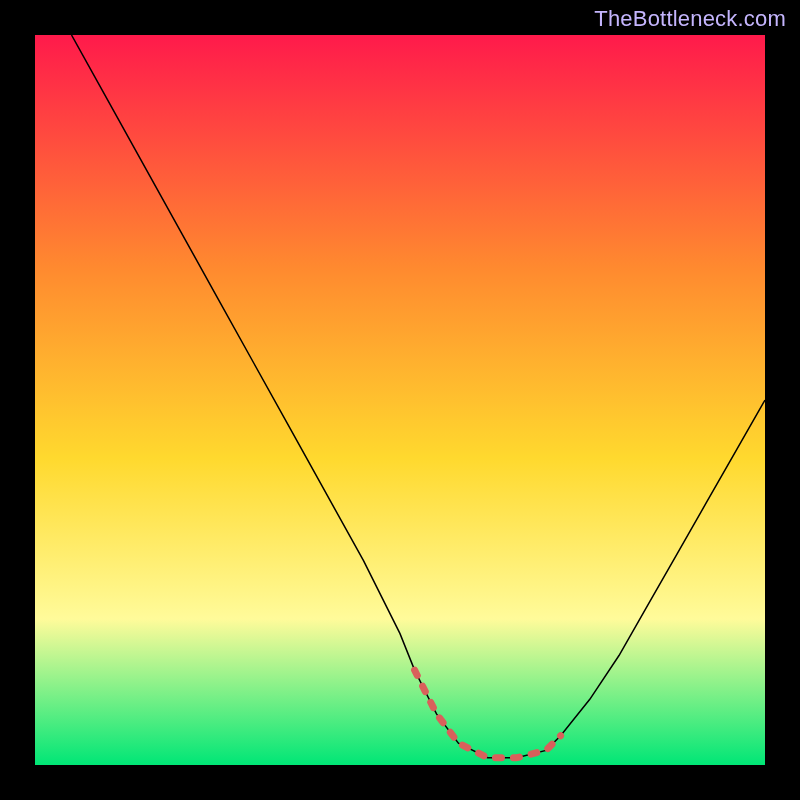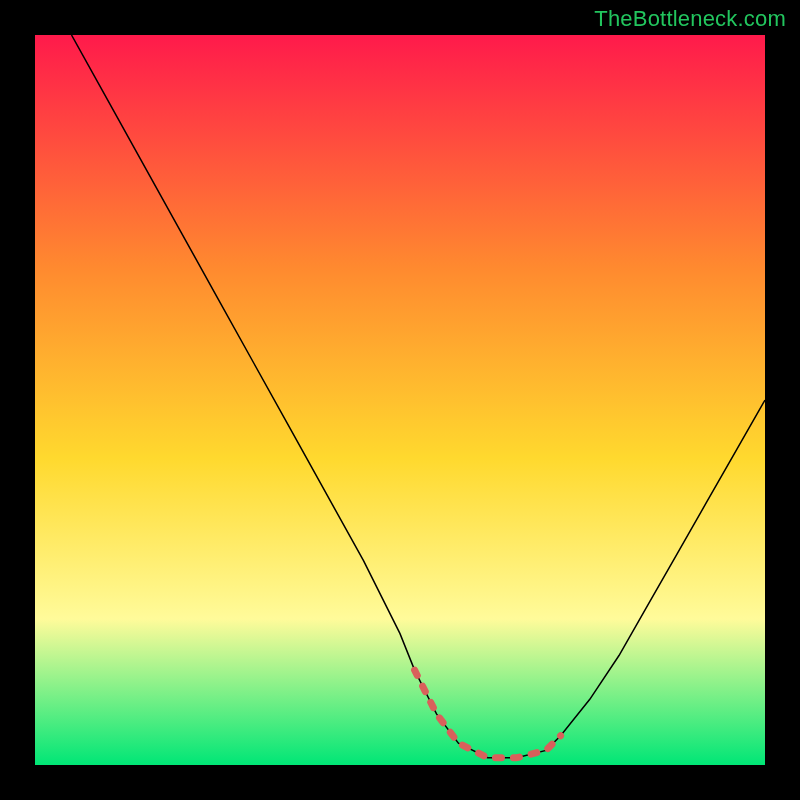--- a/index.html
+++ b/index.html
@@ -8,21 +8,21 @@
     width: 800px;
     height: 800px;
     background: #000;
     position: relative;
     font-family: Arial, Helvetica, sans-serif;
   }
   .watermark {
     position: absolute;
     top: 6px;
     right: 14px;
-    color: #22c55e;
+    color: #c4b5fd;
     font-size: 22px;
     font-weight: 400;
     letter-spacing: 0.2px;
   }
   .chart-wrap {
     position: absolute;
     top: 35px;
     left: 35px;
     width: 730px;
     height: 730px;

